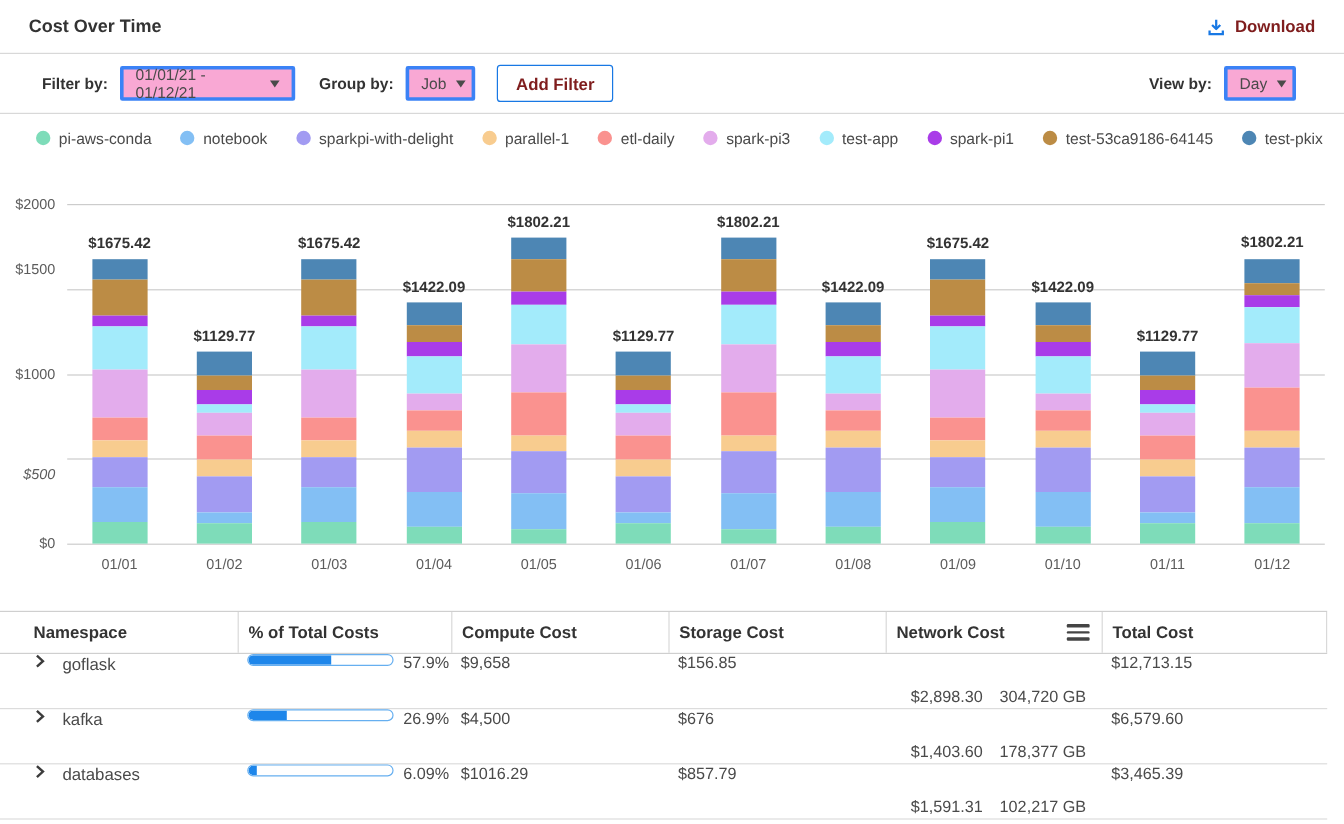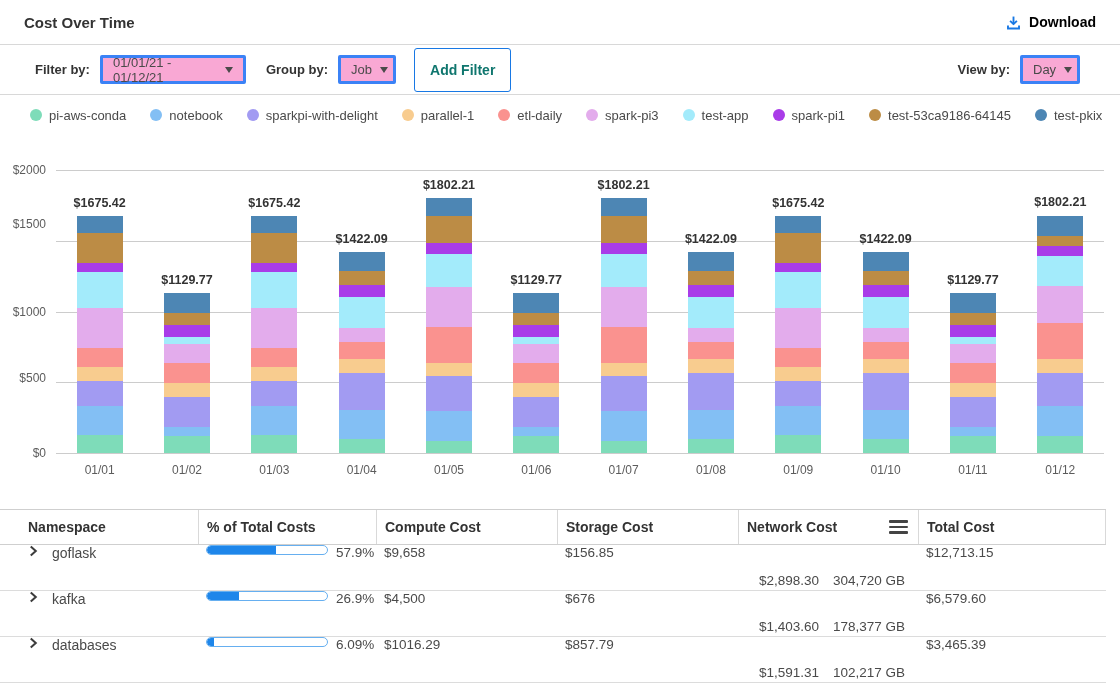--- a/index.html
+++ b/index.html
@@ -3,37 +3,37 @@
 <meta charset="utf-8">
 <style>
   * { margin:0; padding:0; box-sizing:border-box; }
   html,body { width:1120px; height:687px; background:#fff; overflow:hidden;
     font-family:"Liberation Sans","DejaVu Sans",sans-serif; color:#333; }
 
   
   .app-header { height:45px; display:flex; align-items:center; justify-content:space-between;
     padding:0 24px; border-bottom:1px solid #d8d8d8; }
   .app-title { font-size:15px; font-weight:bold; color:#333; }
-  .download-btn { display:flex; align-items:center; gap:7px; color:#000000; font-size:14px;
+  .download-btn { display:flex; align-items:center; gap:7px; color:#7f1d1d; font-size:14px;
     font-weight:bold; cursor:pointer; }
 
   
   .toolbar { height:50px; display:flex; align-items:center; padding:0 40px 0 35px;
     border-bottom:1px solid #d8d8d8; }
   .tb-label { font-size:13px; font-weight:bold; color:#333; margin-right:10px; }
   .select { height:29px; border:3px solid #3b82f6; border-radius:2px; background:#f9a8d4;
     display:flex; align-items:center; justify-content:space-between; padding:0 10px;
     font-size:13px; color:#4a4a4a; cursor:pointer; }
   .select.date { width:146px; margin-right:20px; }
   .select.group { width:58px; margin-right:18px; }
   .select.view { width:60px; }
   .caret { width:0; height:0; border-left:4.5px solid transparent; border-right:4.5px solid transparent;
     border-top:6px solid #4a4a4a; margin-left:8px; flex:none; }
-  .add-filter { height:44px; padding:0 15px; border:1.5px solid #1878e4; border-radius:3px;
-    background:#fff; color:#0f766e; font-size:14px; font-weight:bold; cursor:pointer;
+  .add-filter { height:31px; padding:0 15px; border:1.5px solid #1878e4; border-radius:3px;
+    background:#fff; color:#7f1d1d; font-size:14px; font-weight:bold; cursor:pointer;
     font-family:inherit; }
   .tb-spacer { flex:1; }
 
   
   .legend-row { height:40px; display:flex; align-items:center; padding:0 24px 0 30px; }
   .legend-items { display:flex; align-items:center; flex-wrap:nowrap; }
   .legend-item { display:flex; align-items:center; margin-right:24px; cursor:pointer; }
   .legend-dot { width:12px; height:12px; border-radius:50%; margin-right:7px; flex:none; }
   .legend-label { font-size:13px; color:#4a4a4a; white-space:nowrap; }
 
@@ -159,21 +159,21 @@
 </div>
 
 <div class="chart">
     <div class="gridline" style="top: 35px;"></div>
     <div class="ytick" style="top: 28px;">$2000</div>
     <div class="gridline" style="top: 105.75px;"></div>
     <div class="ytick" style="top: 82px;">$1500</div>
     <div class="gridline" style="top: 176.5px;"></div>
     <div class="ytick" style="top: 169.5px;">$1000</div>
     <div class="gridline" style="top: 247.25px;"></div>
-    <div class="ytick" style="top: 236px;">$500</div>
+    <div class="ytick" style="top: 253px; font-style: italic;">$500</div>
     <div class="gridline" style="top: 318px;"></div>
     <div class="ytick" style="top: 311px;">$0</div>
     <div class="bars">
       <div class="bar-slot">
         <div class="bar" style="height: 237px;">
           <div class="bar-seg" style="height: 18px; background: rgb(126, 220, 185);"></div>
           <div class="bar-seg" style="height: 28.6px; background: rgb(131, 191, 244);"></div>
           <div class="bar-seg" style="height: 25.6px; background: rgb(162, 155, 242);"></div>
           <div class="bar-seg" style="height: 13.7px; background: rgb(248, 204, 143);"></div>
           <div class="bar-seg" style="height: 19.4px; background: rgb(250, 146, 143);"></div>

